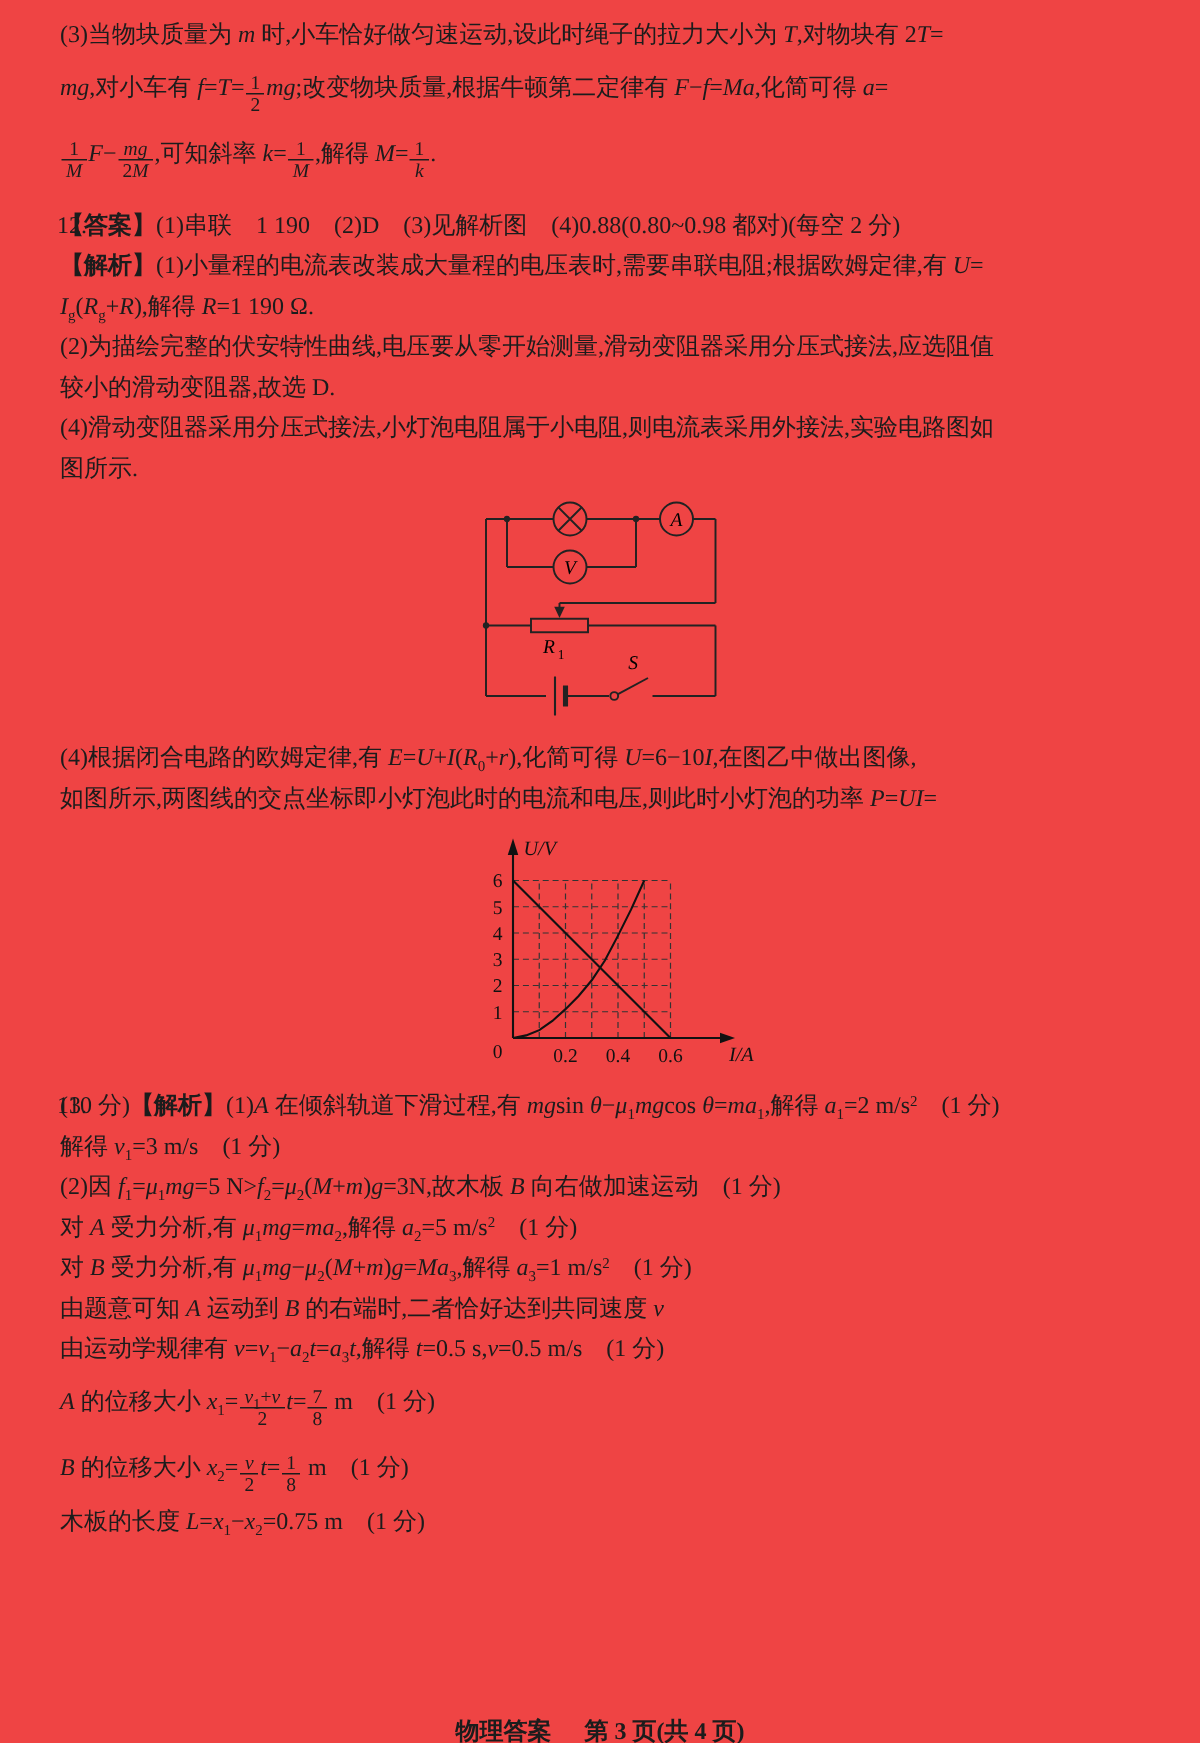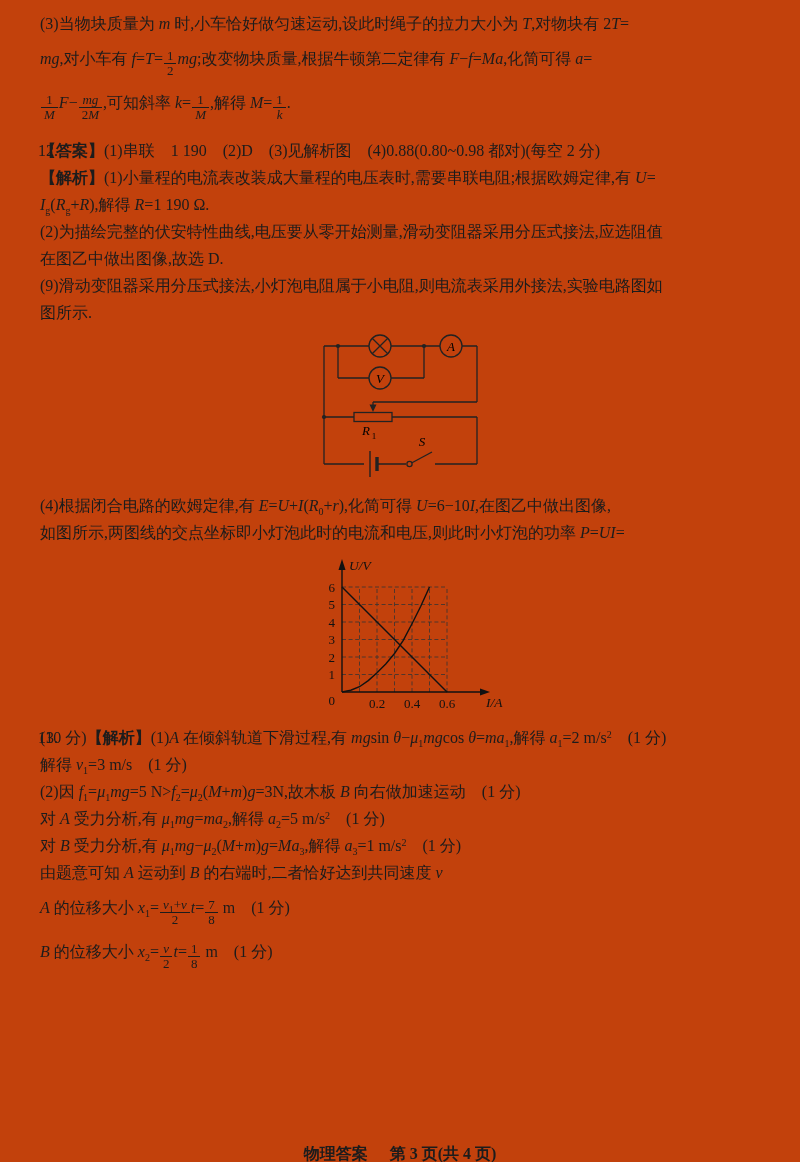--- a/index.html
+++ b/index.html
@@ -1,17 +1,17 @@
 <!DOCTYPE html>
 <html><head>
 <meta charset="utf-8">
 <style>
   html,body{margin:0;padding:0;background:#e8e8e8;}
   .page{
-    position:relative;width:800px;height:1162px;margin:0 auto;background:#c2410c;
+    position:relative;width:800px;height:1162px;margin:0 auto;background:#ef4444;
     box-sizing:border-box;padding:10px 10px 0 14px;overflow:hidden;
     font-family:"Liberation Serif","DejaVu Serif",serif;
     font-size:16px;color:#1c1c1c;
   }
   .block,.item{padding-left:26px;position:relative;}
   .blockA{margin-bottom:12px;}
   .item{margin-top:6px;}
   .num{position:absolute;left:0;top:0;line-height:27px;margin-left:24px;}
   .line{line-height:27px;white-space:pre;}
   .line.tall{line-height:44px;}
@@ -55,22 +55,22 @@
     <div class="line tall"><i>mg</i>,对小车有 <i>f</i>=<i>T</i>=<span class="frac"><span class="fn">1</span><span class="fd">2</span></span><i>mg</i>;改变物块质量,根据牛顿第二定律有 <i>F</i>−<i>f</i>=<i>Ma</i>,化简可得 <i>a</i>=</div>
     <div class="line tall"><span class="frac"><span class="fn">1</span><span class="fd"><i>M</i></span></span><i>F</i>−<span class="frac"><span class="fn"><i>mg</i></span><span class="fd">2<i>M</i></span></span>,可知斜率 <i>k</i>=<span class="frac"><span class="fn">1</span><span class="fd"><i>M</i></span></span>,解得 <i>M</i>=<span class="frac"><span class="fn">1</span><span class="fd"><i>k</i></span></span>.</div>
   </div>
 
   <div class="item">
     <span class="num">12.</span>
     <div class="line"><b>【答案】</b>(1)串联 1 190 (2)D (3)见解析图 (4)0.88(0.80~0.98 都对)(每空 2 分)</div>
     <div class="line"><b>【解析】</b>(1)小量程的电流表改装成大量程的电压表时,需要串联电阻;根据欧姆定律,有 <i>U</i>=</div>
     <div class="line"><i>I</i><sub>g</sub>(<i>R</i><sub>g</sub>+<i>R</i>),解得 <i>R</i>=1 190 Ω.</div>
     <div class="line">(2)为描绘完整的伏安特性曲线,电压要从零开始测量,滑动变阻器采用分压式接法,应选阻值</div>
-    <div class="line">在图乙中做出图像,故选 D.</div>
-    <div class="line">(9)滑动变阻器采用分压式接法,小灯泡电阻属于小电阻,则电流表采用外接法,实验电路图如</div>
+    <div class="line">较小的滑动变阻器,故选 D.</div>
+    <div class="line">(4)滑动变阻器采用分压式接法,小灯泡电阻属于小电阻,则电流表采用外接法,实验电路图如</div>
     <div class="line">图所示.</div>
 
     <svg class="circuit" width="210" height="152" viewBox="0 0 210 152">
       <path class="w" d="M30,14 H75 M97,14 H146 M168,14 H183 M183,14 V70 M183,70 H79 M79,70 V73 M30,14 V132 M44,14 V46 M44,46 H75 M97,46 H130 M130,46 V14 M30,85 H60 M98,85 H183 M183,85 V132 M30,132 H70 M83,132 H112 M141,132 H183"></path>
       <circle class="comp" cx="86" cy="14" r="11"></circle>
       <path class="w" d="M78.2,6.2 L93.8,21.8 M93.8,6.2 L78.2,21.8"></path>
       <circle class="comp" cx="157" cy="14" r="11"></circle>
       <text class="clabel ital" x="157" y="18.5">A</text>
       <circle class="comp" cx="86" cy="46" r="11"></circle>
       <text class="clabel ital" x="86" y="50.5">V</text>
@@ -126,21 +126,23 @@
   </div>
 
   <div class="item">
     <span class="num">13.</span>
     <div class="line">(10 分)<b>【解析】</b>(1)<i>A</i> 在倾斜轨道下滑过程,有 <i>mg</i>sin <i>θ</i>−<i>μ</i><sub>1</sub><i>mg</i>cos <i>θ</i>=<i>ma</i><sub>1</sub>,解得 <i>a</i><sub>1</sub>=2 m/s<sup>2</sup> (1 分)</div>
     <div class="line">解得 <i>v</i><sub>1</sub>=3 m/s (1 分)</div>
     <div class="line">(2)因 <i>f</i><sub>1</sub>=<i>μ</i><sub>1</sub><i>mg</i>=5 N&gt;<i>f</i><sub>2</sub>=<i>μ</i><sub>2</sub>(<i>M</i>+<i>m</i>)<i>g</i>=3N,故木板 <i>B</i> 向右做加速运动 (1 分)</div>
     <div class="line">对 <i>A</i> 受力分析,有 <i>μ</i><sub>1</sub><i>mg</i>=<i>ma</i><sub>2</sub>,解得 <i>a</i><sub>2</sub>=5 m/s<sup>2</sup> (1 分)</div>
     <div class="line">对 <i>B</i> 受力分析,有 <i>μ</i><sub>1</sub><i>mg</i>−<i>μ</i><sub>2</sub>(<i>M</i>+<i>m</i>)<i>g</i>=<i>Ma</i><sub>3</sub>,解得 <i>a</i><sub>3</sub>=1 m/s<sup>2</sup> (1 分)</div>
     <div class="line">由题意可知 <i>A</i> 运动到 <i>B</i> 的右端时,二者恰好达到共同速度 <i>v</i></div>
+    <div class="line">由运动学规律有 <i>v</i>=<i>v</i><sub>1</sub>−<i>a</i><sub>2</sub><i>t</i>=<i>a</i><sub>3</sub><i>t</i>,解得 <i>t</i>=0.5 s,<i>v</i>=0.5 m/s (1 分)</div>
     <div class="line tall"><i>A</i> 的位移大小 <i>x</i><sub>1</sub>=<span class="frac"><span class="fn"><i>v</i><sub>1</sub>+<i>v</i></span><span class="fd">2</span></span><i>t</i>=<span class="frac"><span class="fn">7</span><span class="fd">8</span></span> m (1 分)</div>
     <div class="line tall"><i>B</i> 的位移大小 <i>x</i><sub>2</sub>=<span class="frac"><span class="fn"><i>v</i></span><span class="fd">2</span></span><i>t</i>=<span class="frac"><span class="fn">1</span><span class="fd">8</span></span> m (1 分)</div>
+    <div class="line">木板的长度 <i>L</i>=<i>x</i><sub>1</sub>−<i>x</i><sub>2</sub>=0.75 m (1 分)</div>
   </div>
 
   <div class="footer">
     <span>物理答案</span><span class="gap"> </span><span>第 3 页(共 4 页)</span>
   </div>
 
 </div>
 
 </body></html>

